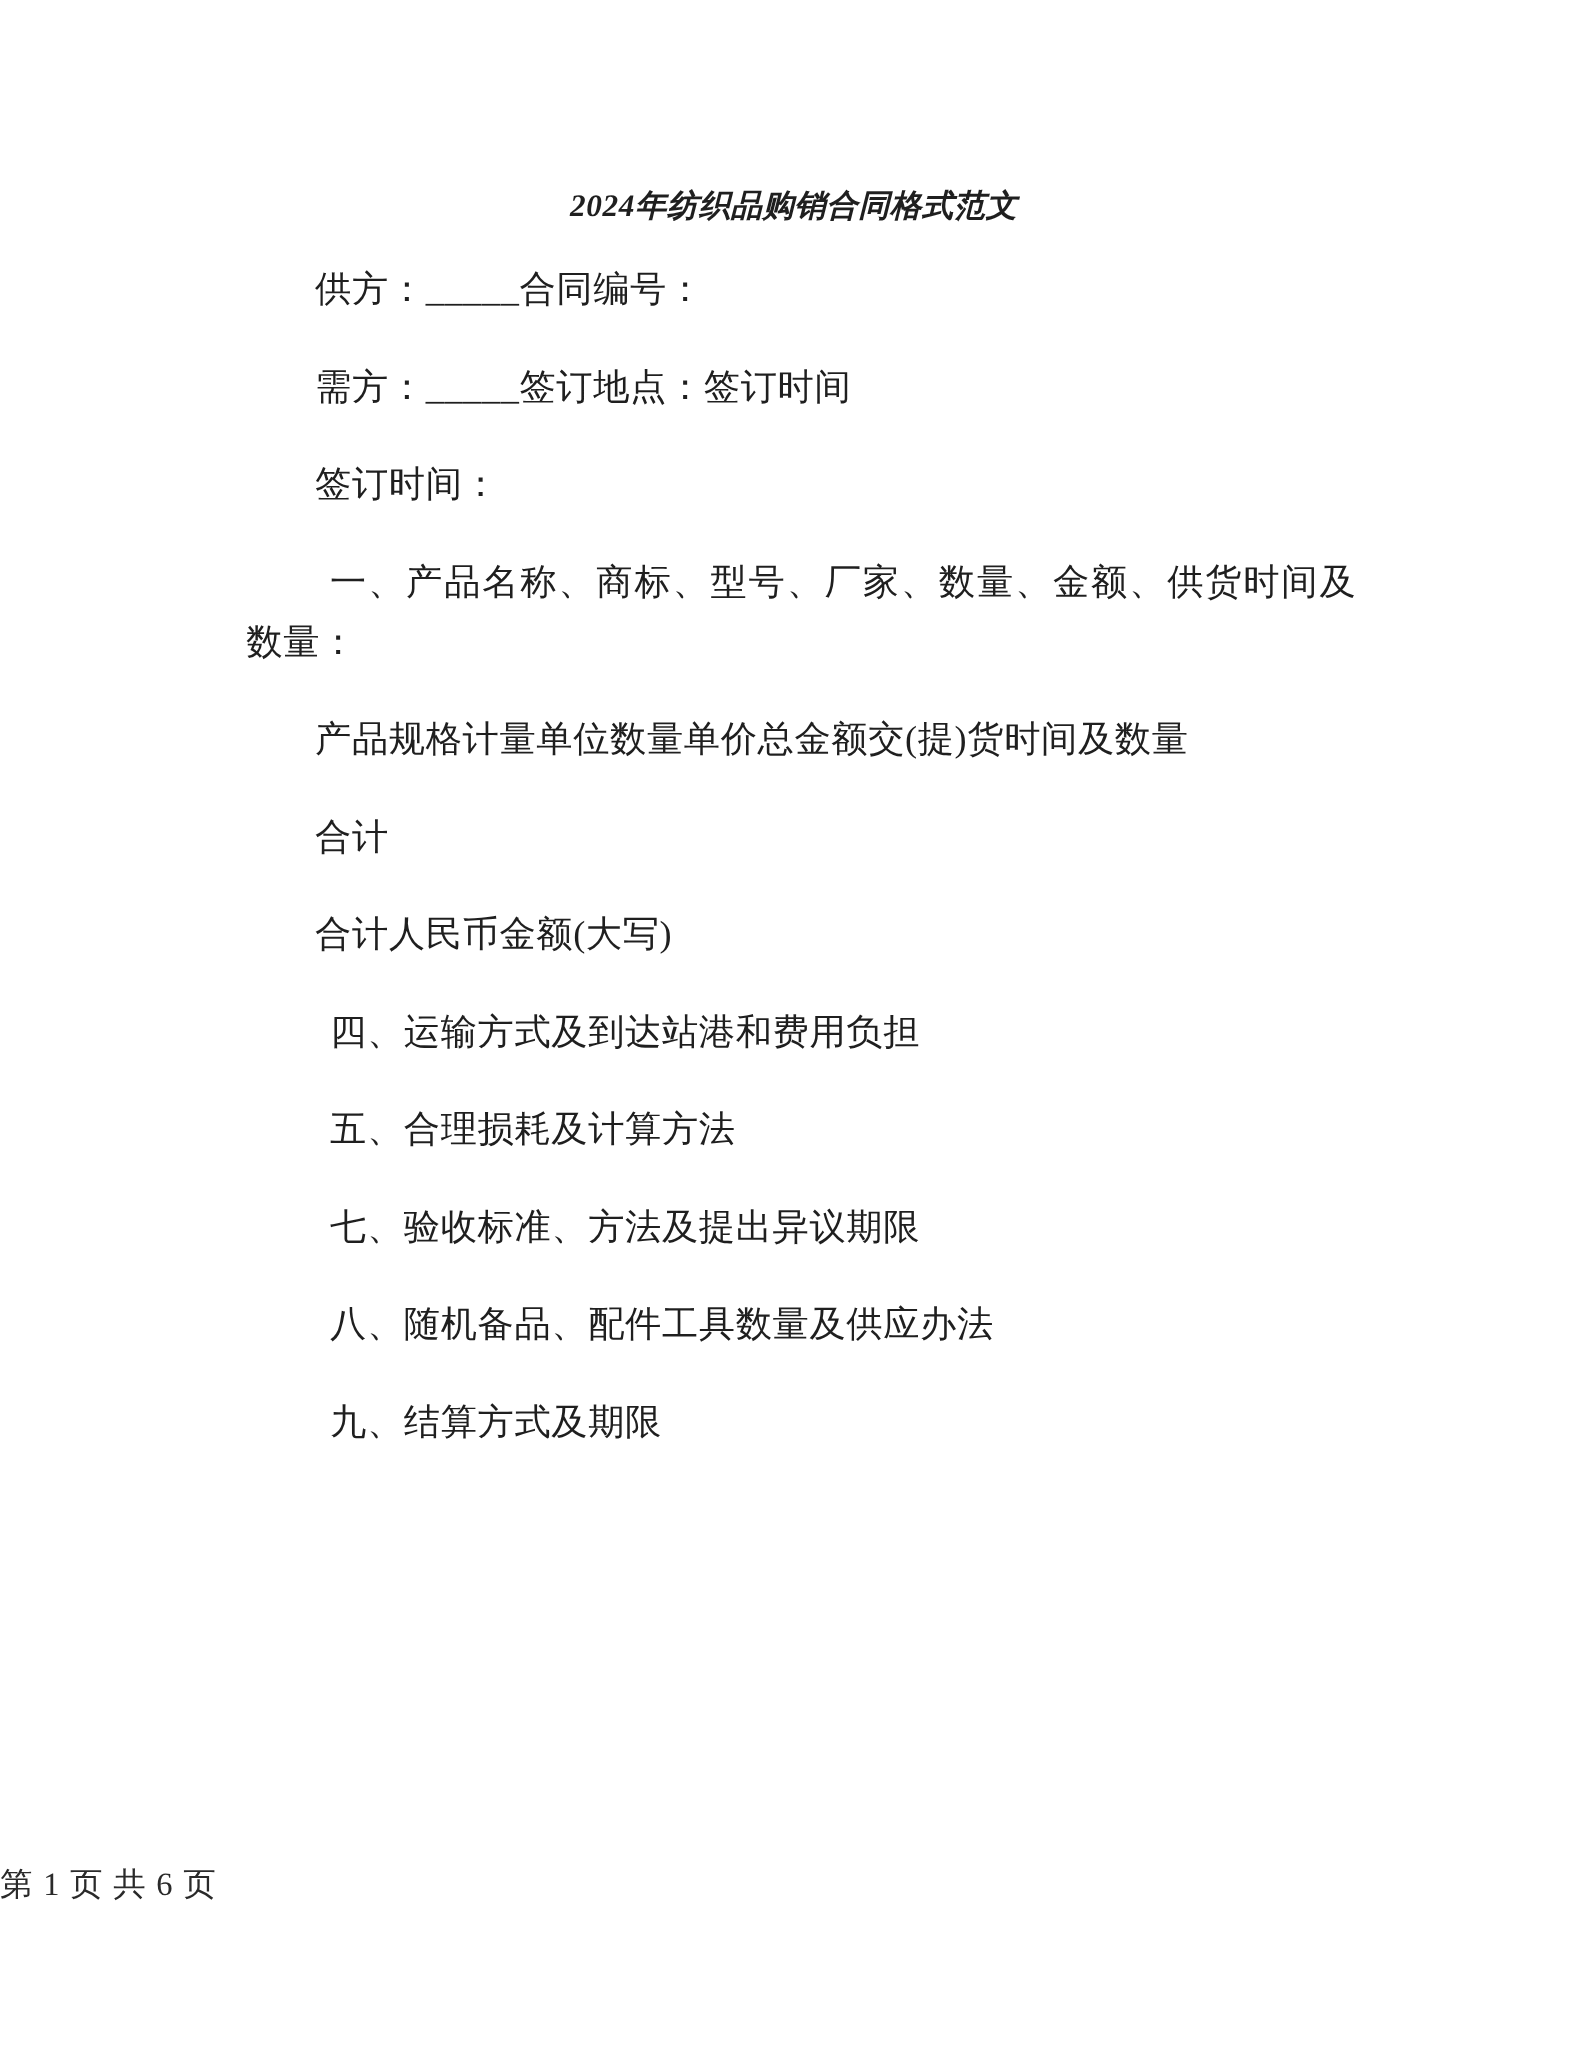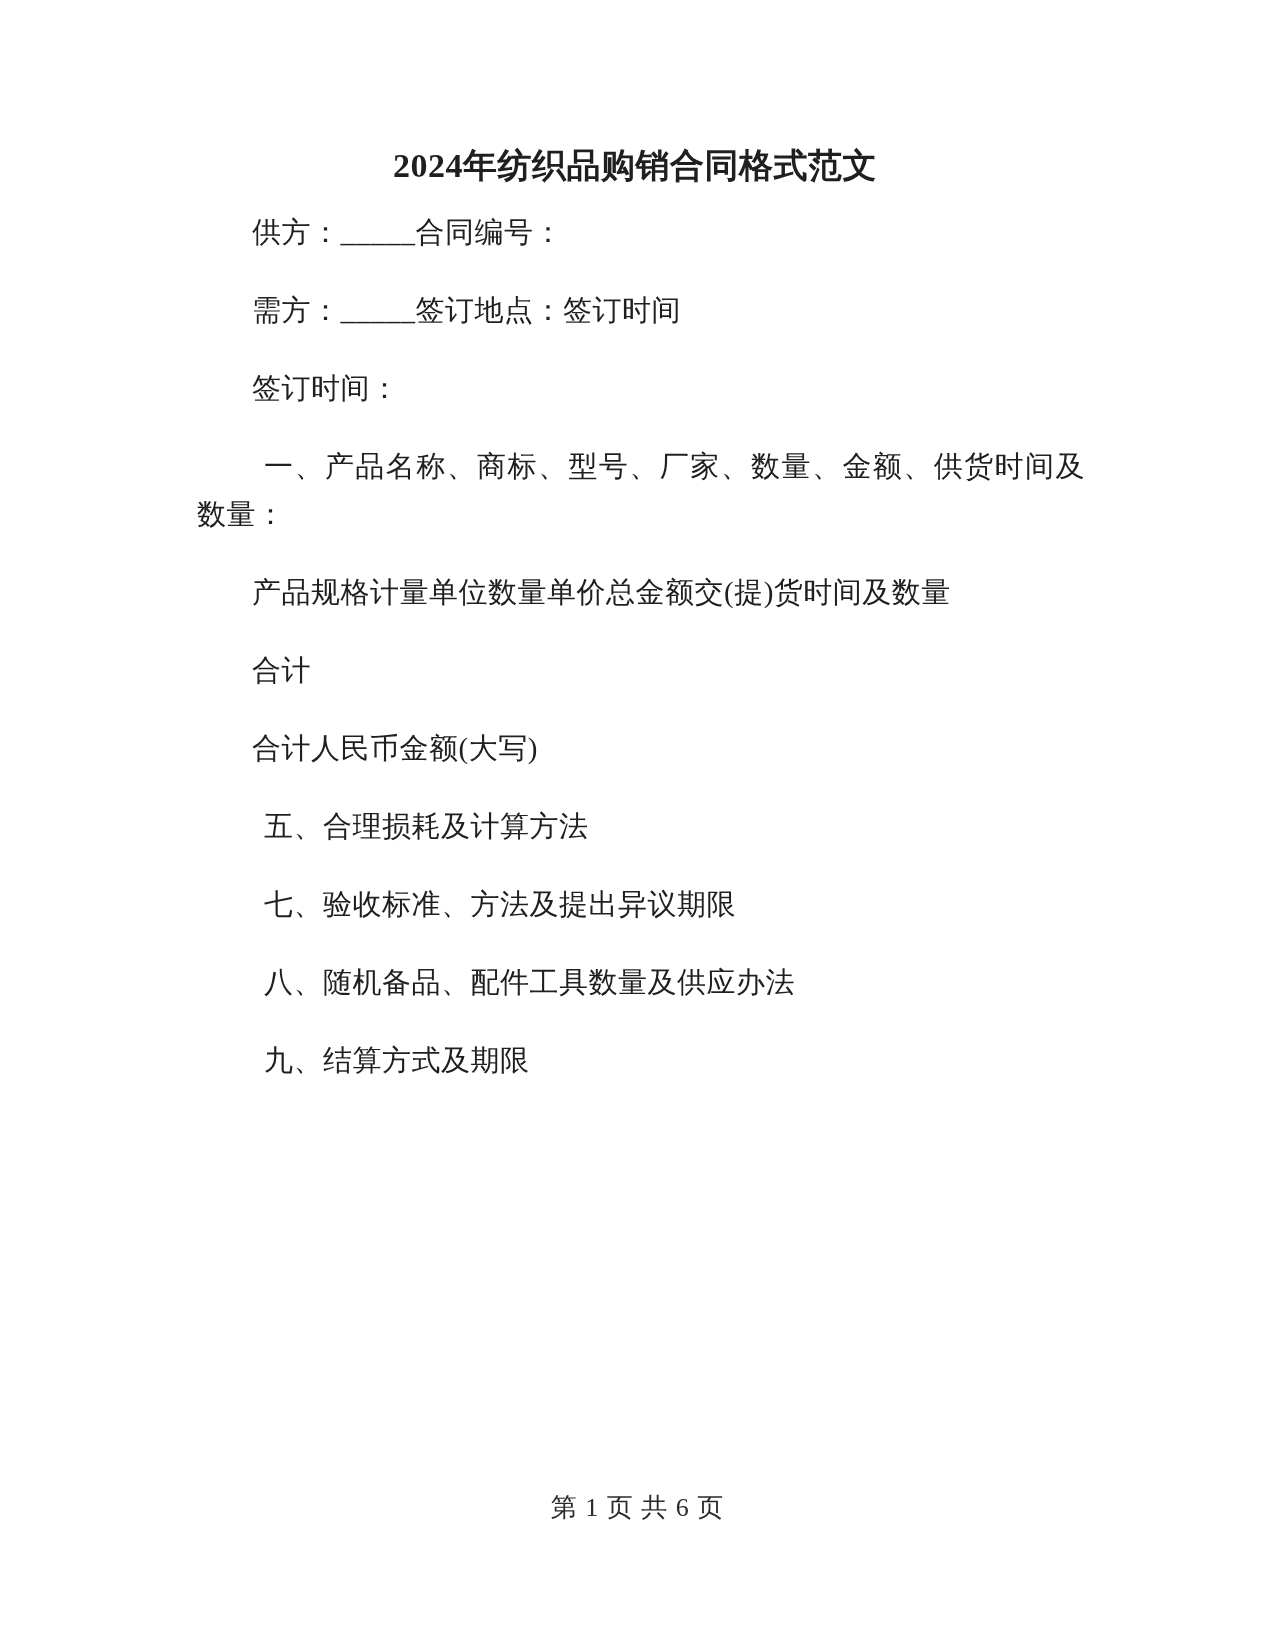--- a/index.html
+++ b/index.html
@@ -17,46 +17,46 @@
     overflow: hidden;
     box-sizing: border-box;
   }
   .content {
     position: absolute;
     top: 142px;
     left: 185px;
     width: 900px;
   }
   .doc-title {
-    font-size: 34px;
+    font-size: 25px;
     font-weight: 700;
     line-height: 48px;
     text-align: center;
     letter-spacing: 0.5px;
     margin: 0 0 18px 0;
+    font-style: italic;
   }
   .para {
     font-size: 29px;
     line-height: 48px;
     letter-spacing: 0.5px;
     margin: 0 0 30px 0;
     text-indent: 67px;
     text-align: justify;
     font-weight: 400;
   }
   .para.bold {
     font-weight: 400;
     margin-left: 12px;
   }
   .page-footer {
     position: absolute;
     top: 1488px;
     left: 0;
     width: 1275px;
-    text-align: center;
     font-size: 26px;
     line-height: 40px;
     letter-spacing: 1px;
     color: #2a2a2a;
   }
 </style>
 </head>
 <body>
 
 <div class="page">
@@ -73,20 +73,21 @@
     <p class="para bold">一、产品名称、商标、型号、厂家、数量、金额、供货时间及数量：</p>
 
     <p class="para">产品规格计量单位数量单价总金额交(提)货时间及数量</p>
 
     <p class="para">合计</p>
 
     <p class="para">合计人民币金额(大写)</p>
 
 
 
+    <p class="para bold">四、运输方式及到达站港和费用负担</p>
 
     <p class="para bold">五、合理损耗及计算方法</p>
 
 
     <p class="para bold">七、验收标准、方法及提出异议期限</p>
 
     <p class="para bold">八、随机备品、配件工具数量及供应办法</p>
 
     <p class="para bold">九、结算方式及期限</p>
 

